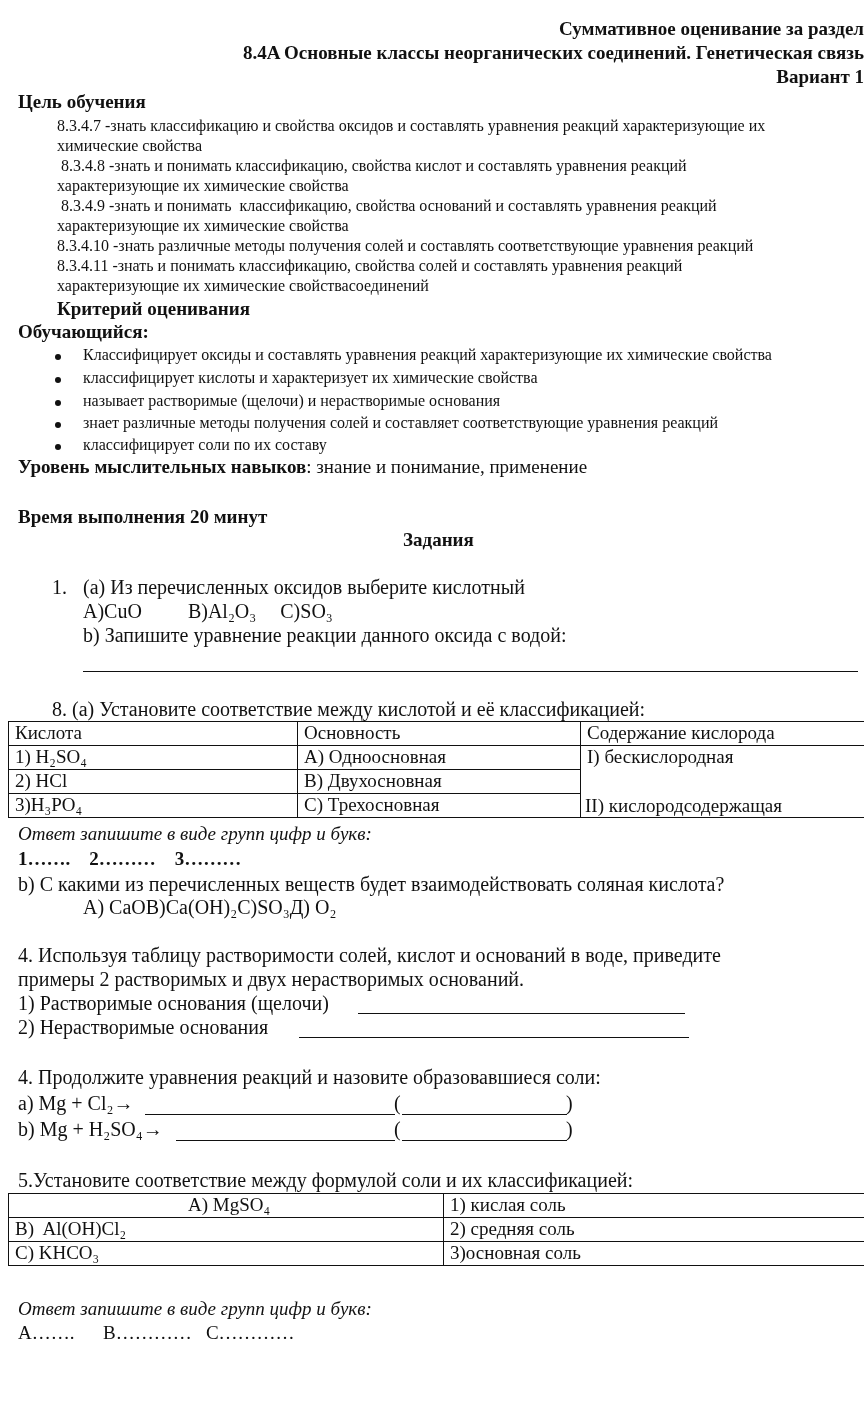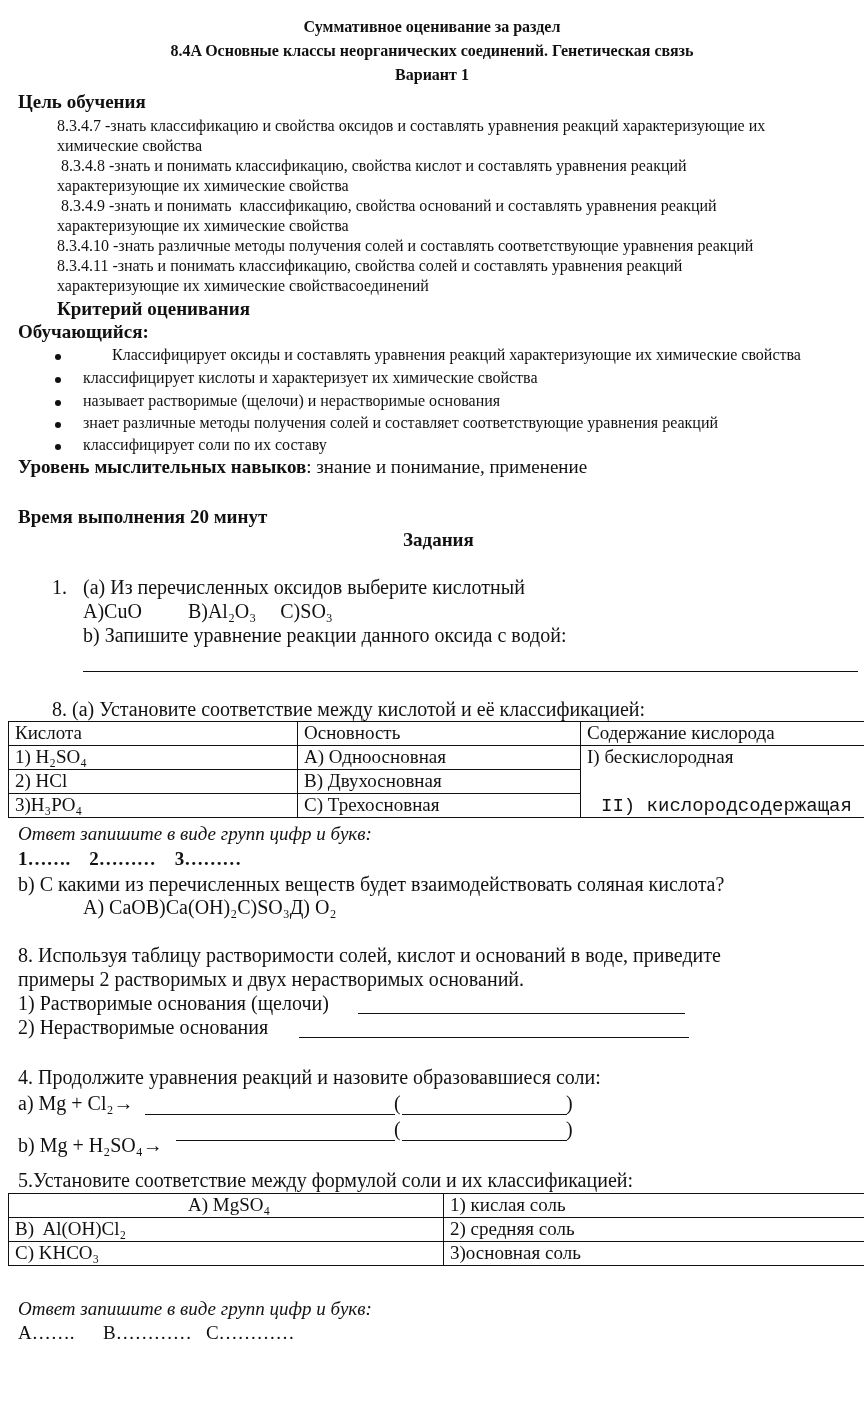--- a/index.html
+++ b/index.html
@@ -3,21 +3,21 @@
 <meta charset="utf-8">
 <style>
   html, body { margin: 0; padding: 0; background: #ffffff; }
   body {
     width: 864px; height: 1403px; overflow: hidden; position: relative;
     font-family: "Liberation Serif", serif; color: #111;
   }
   .abs { position: absolute; white-space: nowrap; }
   .center { left: 0; width: 864px; text-align: center; }
   .b { font-weight: bold; }
-  .t-head { font-size: 16px; font-weight: bold; }
+  .t-head { font-size: 19px; font-weight: bold; text-align: right; }
   .sm { font-size: 16px; }
   .md { font-size: 19px; }
   .lg { font-size: 20px; }
   .it { font-style: italic; }
   .line { position: absolute; border-bottom: 1px solid #111; height: 0; }
   .bullet { position: absolute; width: 6px; height: 6px; border-radius: 50%; background: #111; }
   table { border-collapse: collapse; position: absolute; font-size: 19px; }
   td { border: 1px solid #111; padding: 0 0 0 6px; height: 23px; line-height: 22px; vertical-align: top; white-space: nowrap; }
 </style>
 </head>
@@ -35,21 +35,21 @@
 <div class="abs sm" style="left:57px; top:197px; white-space:pre;"> 8.3.4.9 -знать и понимать  классификацию, свойства оснований и составлять уравнения реакций</div>
 <div class="abs sm" style="left:57px; top:217px;">характеризующие их химические свойства</div>
 <div class="abs sm" style="left:57px; top:237px;">8.3.4.10 -знать различные методы получения солей и составлять соответствующие уравнения реакций</div>
 <div class="abs sm" style="left:57px; top:257px;">8.3.4.11 -знать и понимать классификацию, свойства солей и составлять уравнения реакций</div>
 <div class="abs sm" style="left:57px; top:277px;">характеризующие их химические свойствасоединений</div>
 
 <div class="abs b md" style="left:57px; top:298px;">Критерий оценивания</div>
 <div class="abs b md" style="left:18px; top:321px;text-align:center;">Обучающийся:</div>
 
 <div class="bullet" style="left:55px; top:354px;"></div>
-<div class="abs sm" style="left:83px; top:346px;margin-left:29px;">Классифицирует оксиды и составлять уравнения реакций характеризующие их химические свойства</div>
+<div class="abs sm" style="left:83px; top:346px;">Классифицирует оксиды и составлять уравнения реакций характеризующие их химические свойства</div>
 <div class="bullet" style="left:55px; top:377px;"></div>
 <div class="abs sm" style="left:83px; top:369px;">классифицирует кислоты и характеризует их химические свойства</div>
 <div class="bullet" style="left:55px; top:400px;"></div>
 <div class="abs sm" style="left:83px; top:392px;">называет растворимые (щелочи) и нерастворимые основания</div>
 <div class="bullet" style="left:55px; top:422px;"></div>
 <div class="abs sm" style="left:83px; top:414px;">знает различные методы получения солей и составляет соответствующие уравнения реакций</div>
 <div class="bullet" style="left:55px; top:444px;"></div>
 <div class="abs sm" style="left:83px; top:436px;">классифицирует соли по их составу</div>
 
 <div class="abs md" style="left:18px; top:456px;">
@@ -77,52 +77,52 @@
       <tr>
     <td style="width:282px;">Кислота</td>
     <td style="width:276px;">Основность</td>
     <td>Содержание кислорода</td>
   </tr>
   <tr>
     <td>1) H₂SO₄</td>
     <td>A) Одноосновная</td>
     <td rowspan="3" style="position:relative; border-bottom:1px solid #111;">
       <div style="position:absolute; left:6px; top:0;">I) бескислородная</div>
-      <div style="position:absolute; left:20px; bottom:0;font-family:Liberation Mono, monospace;">II) кислородсодержащая</div>
+      <div style="position:absolute; left:4px; bottom:0;">II) кислородсодержащая</div>
     </td>
   </tr>
   <tr>
     <td>2) HCl</td>
     <td>B) Двухосновная</td>
   </tr>
   <tr>
     <td>3)H₃PO₄</td>
     <td>C) Трехосновная</td>
   </tr>
 </tbody>
   </table>
 <div class="abs md it" style="left:18px; top:823px;">Ответ запишите в виде групп цифр и букв:</div>
 <div class="abs md b" style="left:18px; top:848px; white-space:pre;">1…….    2………    3………</div>
 <div class="abs lg" style="left:18px; top:873px;">b) С какими из перечисленных веществ будет взаимодействовать соляная кислота?</div>
 <div class="abs lg" style="left:83px; top:896px;">A) CaOB)Ca(OH)₂C)SO₃Д) O₂</div>
 
-<div class="abs lg" style="left:18px; top:944px;">8. Используя таблицу растворимости солей, кислот и оснований в воде, приведите</div>
+<div class="abs lg" style="left:18px; top:944px;">4. Используя таблицу растворимости солей, кислот и оснований в воде, приведите</div>
 <div class="abs lg" style="left:18px; top:968px;text-align:center;">примеры 2 растворимых и двух нерастворимых оснований.</div>
 <div class="abs lg" style="left:18px; top:992px;">1) Растворимые основания (щелочи)</div>
 <div class="line" style="left:358px; width:327px; top:1013px;"></div>
 <div class="abs lg" style="left:18px; top:1016px;">2) Нерастворимые основания</div>
 <div class="line" style="left:299px; width:390px; top:1037px;"></div>
 
 <div class="abs lg" style="left:18px; top:1066px;">4. Продолжите уравнения реакций и назовите образовавшиеся соли:</div>
 <div class="abs lg" style="left:18px; top:1092px;">a) Mg + Cl₂→</div>
 <div class="line" style="left:145px; width:250px; top:1114px;"></div>
 <div class="abs lg" style="left:394px; top:1092px;">(</div>
 <div class="line" style="left:402px; width:165px; top:1114px;"></div>
 <div class="abs lg" style="left:566px; top:1092px;">)</div>
-<div class="abs lg" style="left:18px; top:1118px;margin-top:16px;">b) Mg + H₂SO₄→</div>
+<div class="abs lg" style="left:18px; top:1118px;">b) Mg + H₂SO₄→</div>
 <div class="line" style="left:176px; width:219px; top:1140px;"></div>
 <div class="abs lg" style="left:394px; top:1118px;">(</div>
 <div class="line" style="left:402px; width:165px; top:1140px;"></div>
 <div class="abs lg" style="left:566px; top:1118px;">)</div>
 
 <div class="abs lg" style="left:18px; top:1169px;">5.Установите соответствие между формулой соли и их классификацией:</div>
 <table style="left:8px; top:1193px; width:870px;">
   <tbody>
       <tr>
     <td style="width:428px;text-align:center;">A) MgSO₄</td>

